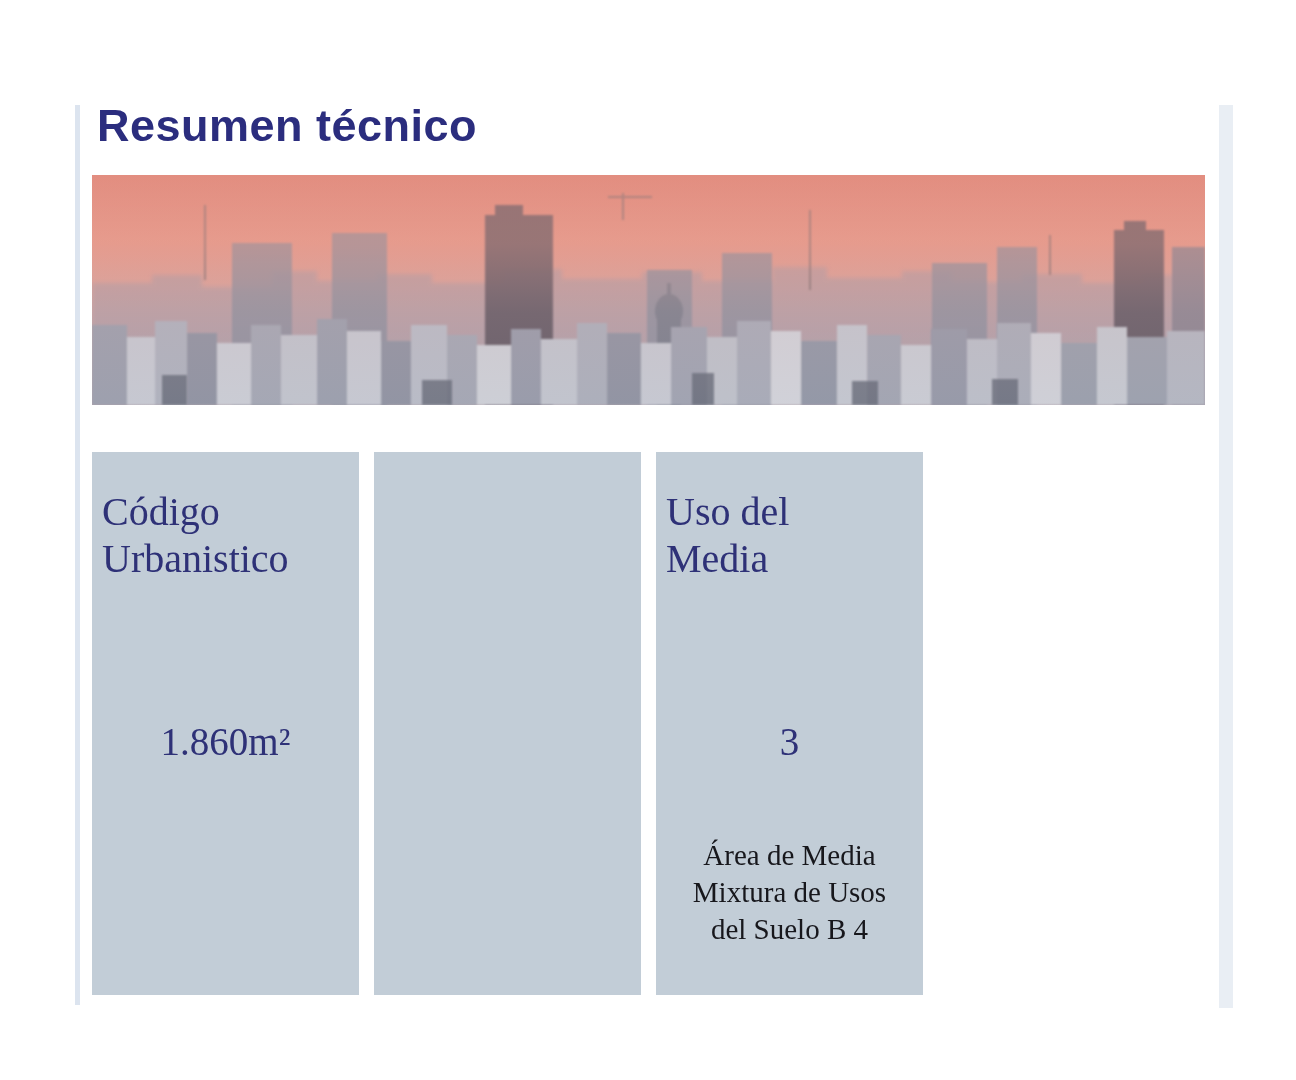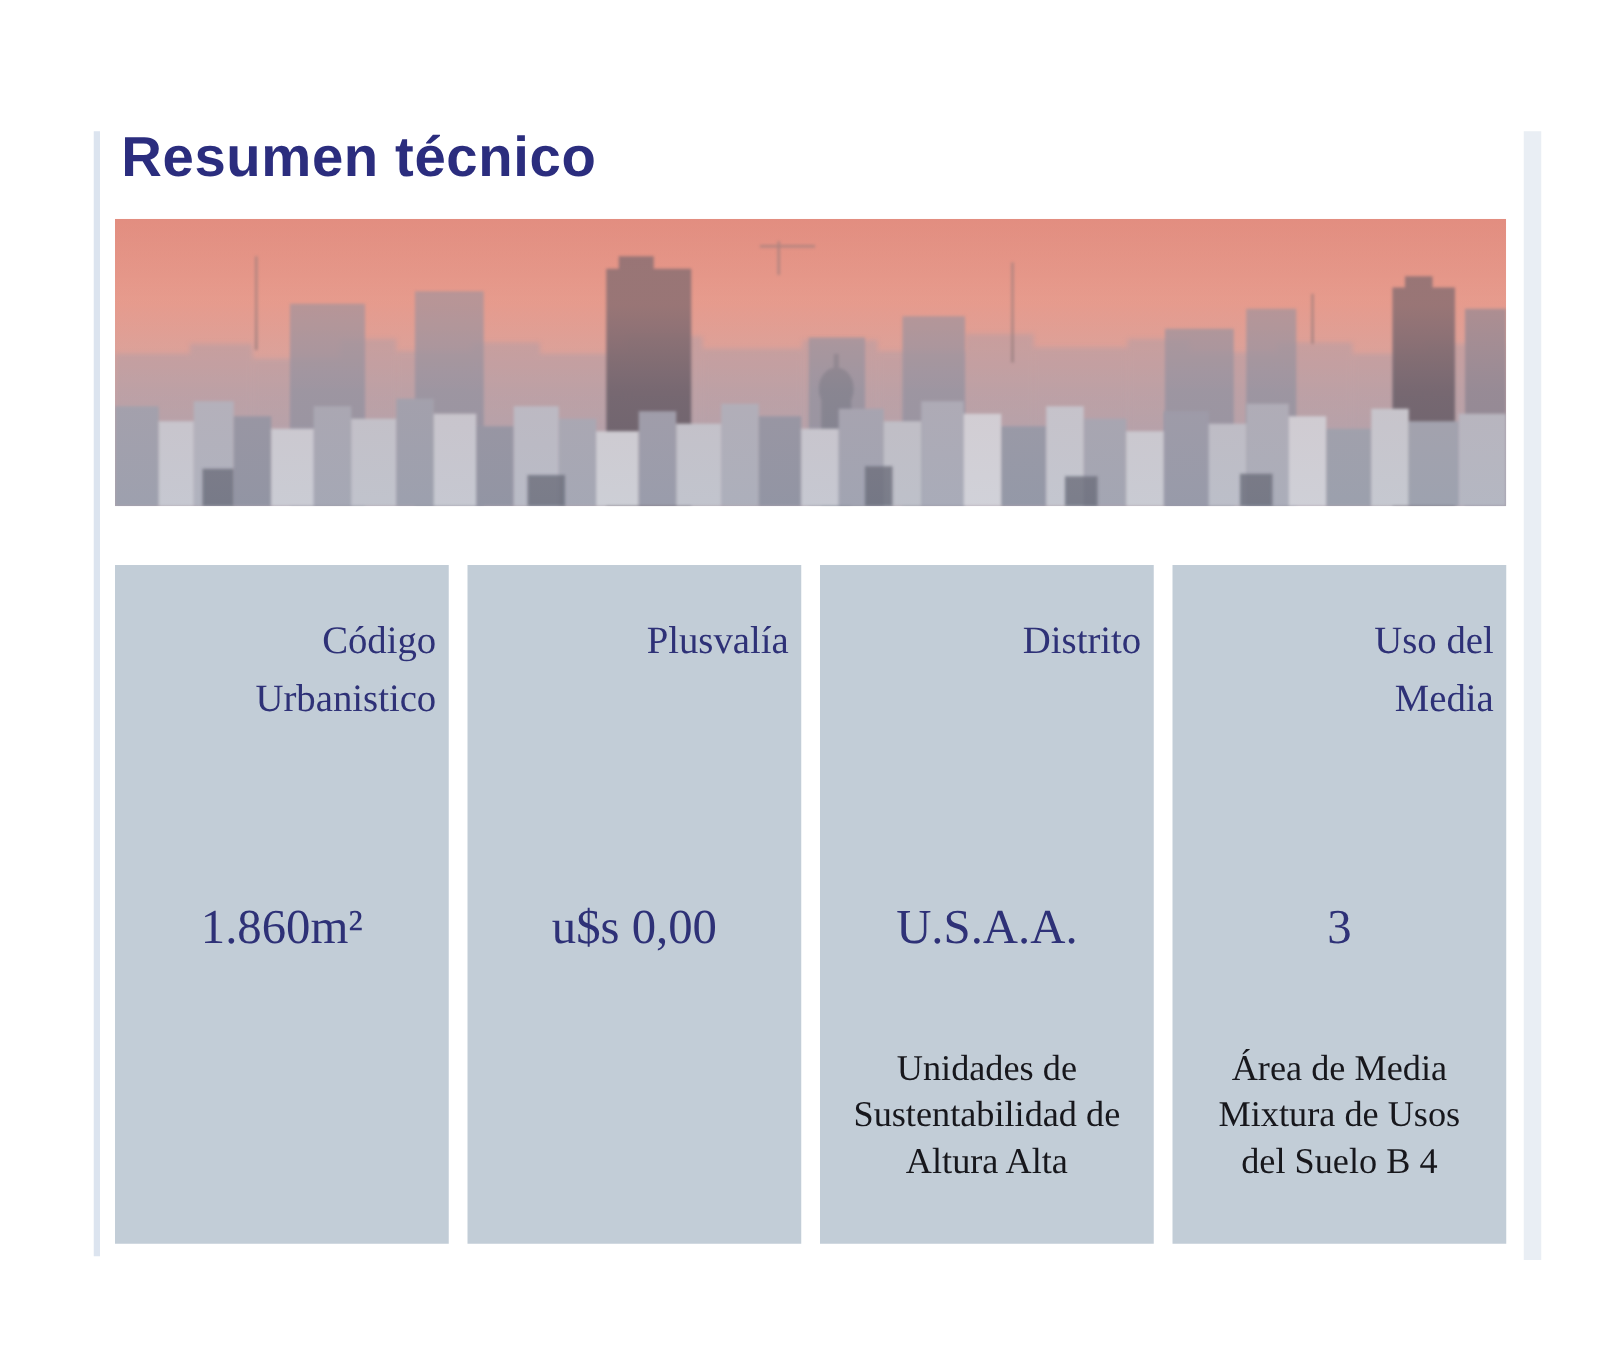--- a/index.html
+++ b/index.html
@@ -51,22 +51,22 @@
   }
   .card {
     position: relative;
     background: #c2cdd7;
     height: 543px;
   }
   .card-title {
     position: absolute;
     top: 36px; left: 0; right: 0;
     padding: 0 10px;
-    text-align: right;
-    font-size: 31px;
+    text-align: left;
+    font-size: 40px;
     line-height: 47px;
     color: #2e3177;
     white-space: pre-line;
   }
   .card-value {
     position: absolute;
     top: 254px; left: 0; right: 0;
     height: 70px;
     display: flex;
     align-items: center;
@@ -227,31 +227,22 @@
 
   <div class="cards">
 
     <div class="card">
       <div class="card-title">Código
 Urbanistico</div>
       <div class="card-value">1.860m²</div>
     </div>
 
     <div class="card">
-      <div class="card-title">Plusvalía</div>
-      <div class="card-value">u$s 0,00</div>
     </div>
 
-    <div class="card">
-      <div class="card-title">Distrito</div>
-      <div class="card-value">U.S.A.A.</div>
-      <div class="card-caption">Unidades de
-Sustentabilidad de
-Altura Alta</div>
-    </div>
 
     <div class="card">
       <div class="card-title">Uso del
 Media</div>
       <div class="card-value">3</div>
       <div class="card-caption">Área de Media
 Mixtura de Usos
 del Suelo B 4</div>
     </div>
 

